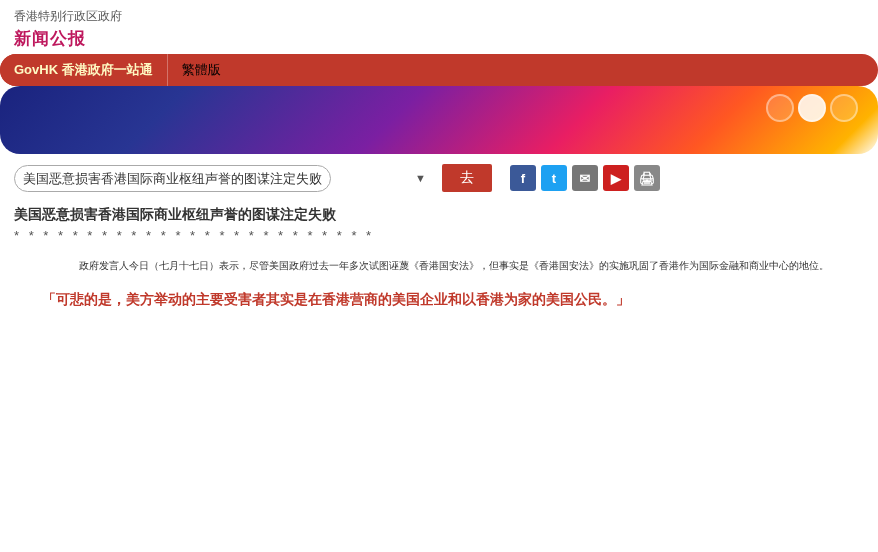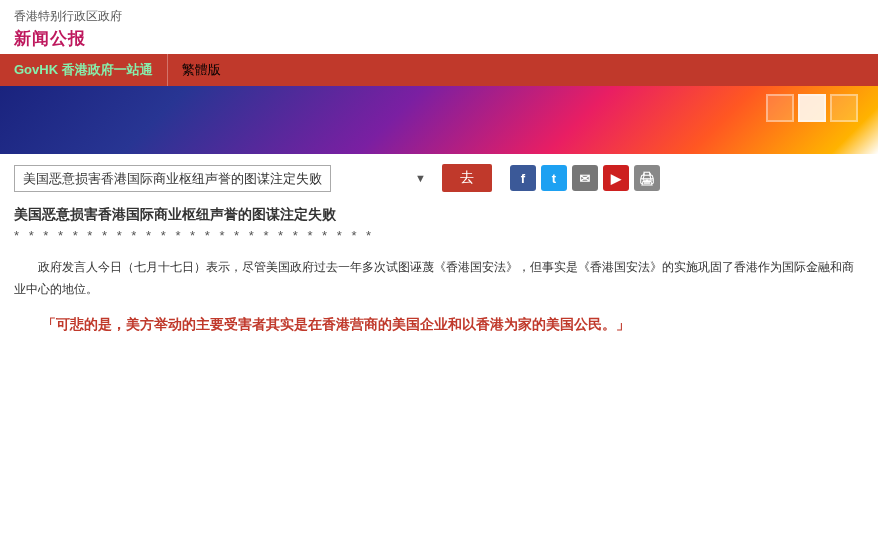--- a/index.html
+++ b/index.html
@@ -1,15 +1,15 @@
 <!DOCTYPE html>
 <html><head>
   <meta charset="utf-8">
   <style>
-    * { margin: 0; padding: 0; box-sizing: border-box; }
+    * { margin: 0; padding: 0; box-sizing: border-box; border-radius: 20px; }
     body {
       width: 878px;
       font-family: "Microsoft YaHei", "SimSun", Arial, sans-serif;
       font-size: 14px;
       background: #fff;
       color: #333;
     }
 
     
     .site-header {
@@ -31,21 +31,21 @@
     
     .nav-bar {
       display: flex;
       align-items: center;
       background: #c0392b;
       height: 32px;
       padding: 0 0;
     }
     .nav-govhk {
       background: #c0392b;
-      color: #86efac;
+      color: #fef9c3;
       font-size: 13px;
       font-weight: bold;
       padding: 0 14px;
       height: 100%;
       display: flex;
       align-items: center;
       white-space: nowrap;
     }
     .nav-divider {
       height: 100%;
@@ -167,25 +167,26 @@
       color: #333;
       margin-bottom: 4px;
     }
     .article-underline {
       font-size: 13px;
       color: #555;
       letter-spacing: 3px;
       margin-bottom: 14px;
     }
     .article-para {
-      font-size: 12px;
+      font-size: 10px;
       line-height: 1.8;
       color: #333;
       margin-bottom: 12px;
       text-indent: 2em;
+      margin-left: 45px;
     }
     .article-highlight {
       color: #c0392b;
       font-size: 14px;
       line-height: 1.8;
       margin-bottom: 12px;
       text-indent: 2em;
       font-weight: bold;
     }
   </style>

